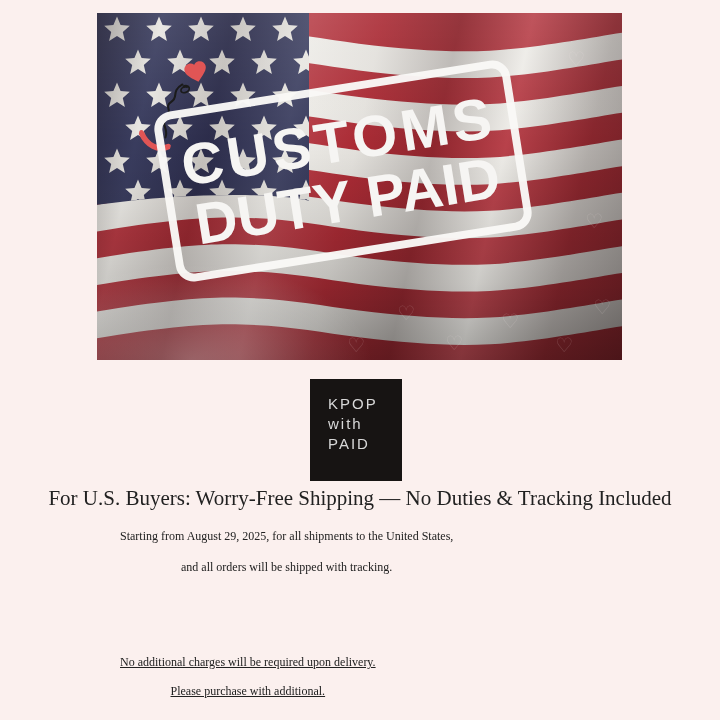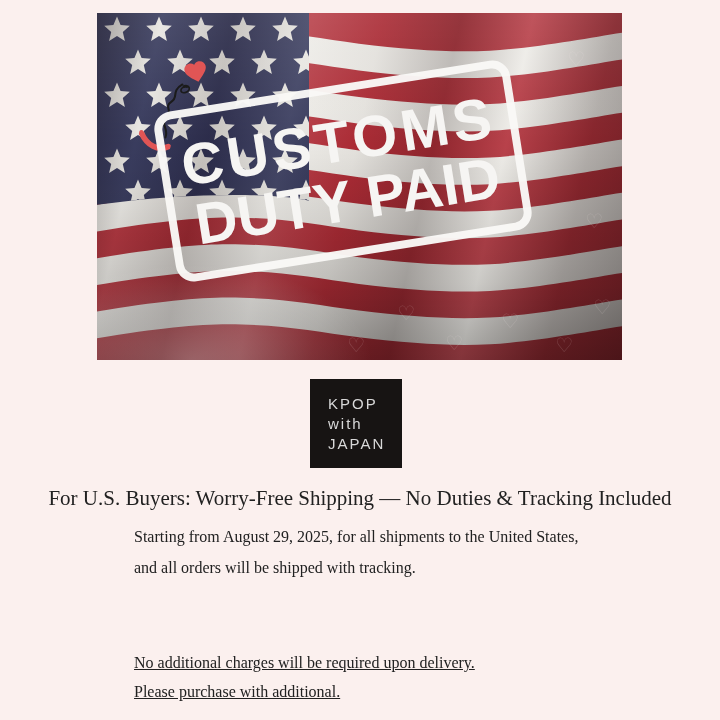--- a/index.html
+++ b/index.html
@@ -30,29 +30,29 @@
     font-family:"Liberation Sans",sans-serif;font-weight:bold;color:var(--stamp-white,#f6f5f3);}
   .customs-stamp .stamp-line1{font-size:58px;line-height:1.0;letter-spacing:4px;}
   .customs-stamp .stamp-line2{font-size:58px;line-height:1.0;letter-spacing:0px;margin-top:2px;}
 
   .doodle{position:absolute;pointer-events:none;}
   .heart-doodle{left:86px;top:46px;width:26px;height:26px;transform:rotate(-14deg);}
   .swoosh-doodle{left:40px;top:118px;width:34px;height:24px;transform:rotate(14deg);}
   .scribble-doodle{left:56px;top:68px;width:42px;height:62px;transform:rotate(-4deg);}
 
   
-  .kpop-logo{position:absolute;left:310px;top:379px;width:92px;height:89px;
+  .kpop-logo{position:absolute;left:310px;top:379px;width:92px;height:102px;
     background:var(--logo-bg,#171413);box-sizing:border-box;padding:15px 0 0 18px;
     font-family:"Liberation Sans",sans-serif;color:var(--logo-text,#d8d8d8);}
   .kpop-logo span{display:block;font-size:15px;line-height:20px;letter-spacing:2px;font-weight:normal;}
 
   
   .headline{position:absolute;left:0;top:484px;width:720px;margin:0;text-align:center;
     font-size:21px;font-weight:normal;color:var(--text-dark,#212121);line-height:28px;}
-  .para{position:absolute;left:134px;color:var(--text-dark,#212121);font-size:16px;}
+  .para{position:absolute;left:120px;color:var(--text-dark,#212121);font-size:12px;text-align:center;}
   .para .line{display:block;}
   .para1{top:521px;}
   .para1 .line{line-height:31px;}
   .para2{top:648px;text-decoration:underline;}
   .para2 .line{line-height:29px;}
 </style>
 </head>
 <body>
 
 <div class="page">
@@ -130,21 +130,21 @@
 
     <div class="customs-stamp">
       <span class="stamp-line1">CUSTOMS</span>
       <span class="stamp-line2">DUTY PAID</span>
     </div>
   </div>
 
   <div class="kpop-logo">
     <span>KPOP</span>
     <span>with</span>
-    <span>JAPAN</span>
+    <span>PAID</span>
   </div>
 
   <h1 class="headline">For U.S. Buyers: Worry-Free Shipping — No Duties &amp; Tracking Included</h1>
 
   <div class="para para1">
     <span class="line">Starting from August 29, 2025, for all shipments to the United States,</span>
     <span class="line">and all orders will be shipped with tracking.</span>
   </div>
 
   <div class="para para2">

